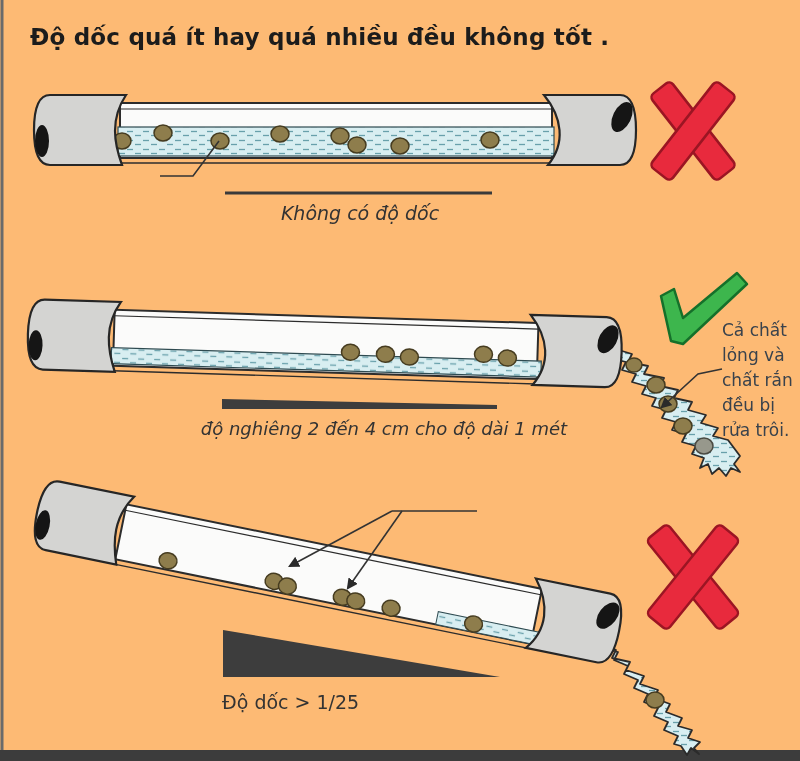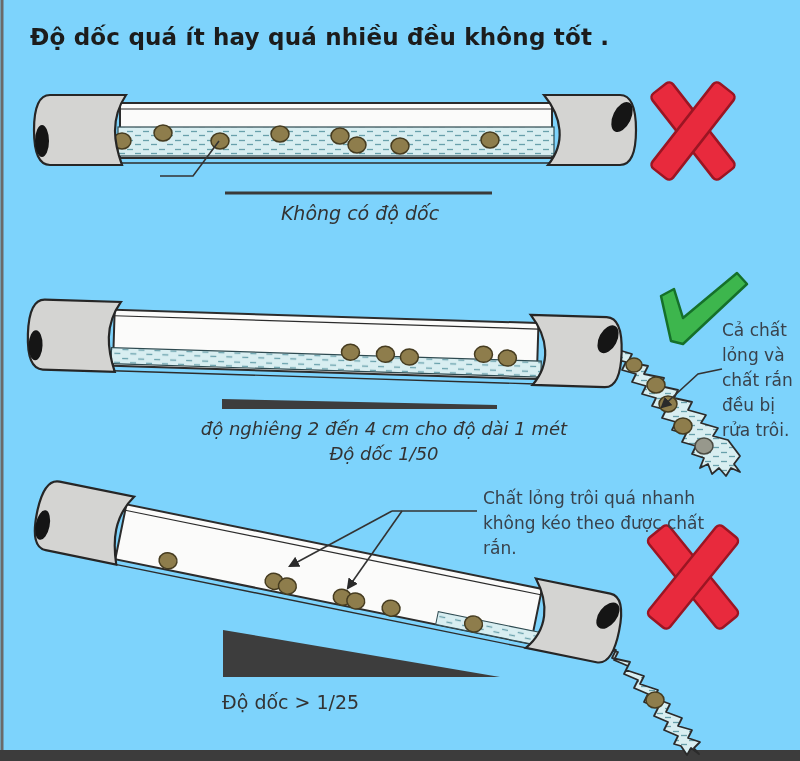--- a/index.html
+++ b/index.html
@@ -1,19 +1,19 @@
 <!DOCTYPE html>
 <html><head>
 <meta charset="utf-8">
 <style>
   html,body{margin:0;padding:0;background:#ffffff;}
   #canvas{
     position:relative;
     width:800px;height:761px;
-    background:#7dd3fc;
+    background:#fdba74;
     overflow:hidden;
     font-family:"DejaVu Sans",sans-serif;
   }
   #art{position:absolute;left:0;top:0;}
   .lbl{
     position:absolute;
     color:#333333;
     font-size:19px;
     line-height:1.25;
   }
@@ -148,20 +148,18 @@
   <polygon points="223,630 223,677 500,677" fill="#3d3d3d"></polygon>
 </svg>
 
   <div class="title">Độ dốc quá ít hay quá nhiều đều không tốt .</div>
 
 
   <div class="lbl center" style="left:225px;top:202px;width:270px;">Không có độ dốc</div>
 
   <div class="lbl center" style="left:185px;top:418px;width:398px;font-size:18px;">độ nghiêng 2 đến 4 cm cho độ dài 1 mét</div>
 
-  <div class="lbl center" style="left:185px;top:443px;width:398px;font-size:18px;">Độ dốc 1/50</div>
 
   <div class="lbl callout" style="left:722px;top:318px;width:84px;">Cả chất lỏng và chất rắn đều bị rửa trôi.</div>
 
-  <div class="lbl callout" style="left:483px;top:486px;width:222px;">Chất lỏng trôi quá nhanh không kéo theo được chất rắn.</div>
 
   <div class="lbl" style="left:222px;top:681px;margin-top:10px;">Độ dốc &gt; 1/25</div>
 </div>
 
 </body></html>

